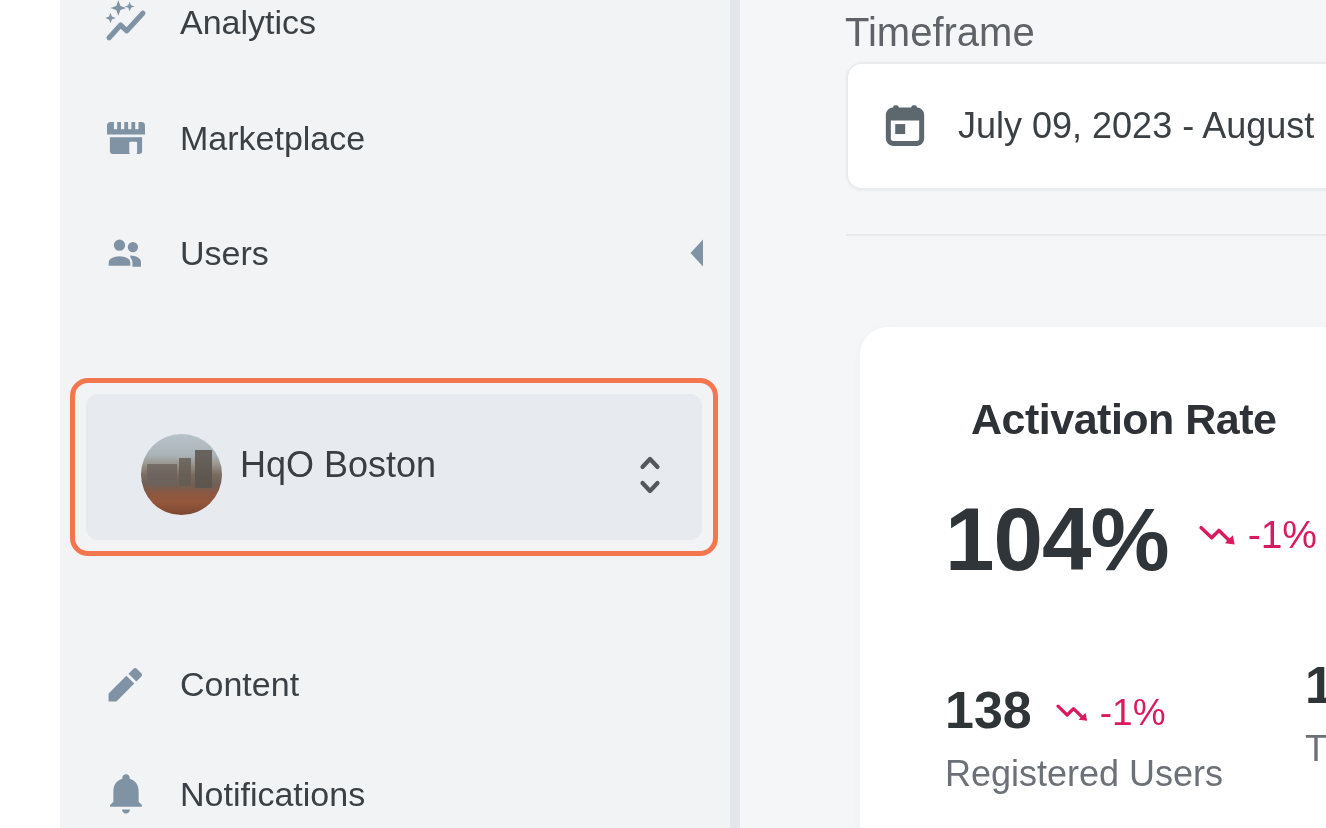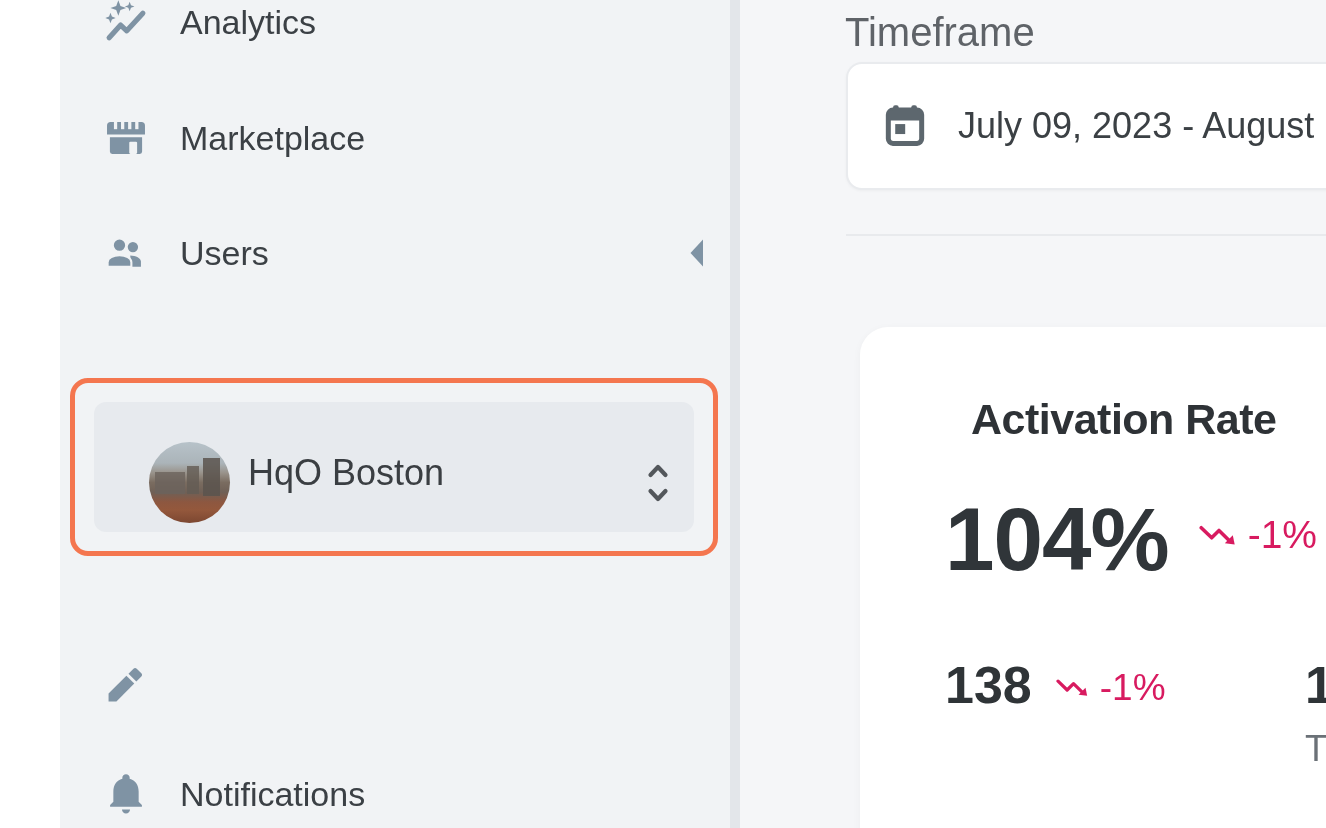--- a/index.html
+++ b/index.html
@@ -23,21 +23,21 @@
   .nav-analytics     { top:-2px; }
   .nav-marketplace   { top:114px; }
   .nav-users         { top:229px; }
   .nav-content       { top:660px; }
   .nav-notifications { top:770px; }
   .nav-users .collapse-tri { position:absolute; left:586px; top:9px; }
 
   
   .org-highlight {
     position:absolute; left:10px; top:378px; width:648px; height:178px;
-    border:5px solid #f4764f; border-radius:18px; padding:19px;
+    border:5px solid #f4764f; border-radius:18px; padding:11px;
   }
   .org-button {
     position:relative; width:100%; height:100%;
     background:#e7eaee; border-radius:12px; cursor:pointer;
   }
   .avatar {
     position:absolute; left:55px; top:40px; width:81px; height:81px;
     border-radius:50%; overflow:hidden;
     background:linear-gradient(180deg,#b7c2c9 0%,#abb4b9 26%,#99938b 38%,#7a6c60 50%,#6f6056 62%,#8d5740 74%,#94583c 84%,#7c4731 100%);
   }
@@ -66,21 +66,21 @@
   }
   .card-title { position:absolute; left:85px; top:68px; font-size:43px; font-weight:600;
                 letter-spacing:-0.5px; color:#2e3236; white-space:nowrap;margin-left:26px; }
   .metric-row { position:absolute; left:85px; top:168px; display:flex; align-items:flex-start; }
   .metric-value { font-size:89px; font-weight:600; color:#303539; line-height:1; letter-spacing:-1px; }
   .delta { display:flex; align-items:center; }
   .metric-row .delta { margin-left:30px; margin-top:18px; }
   .delta .dval { margin-left:9px; color:#d81b60; font-weight:500; }
   .metric-row .dval { font-size:39px; }
   .stats-row { position:absolute; left:85px; top:330px; display:flex; }
-  .stat-col1 { width:360px; }
+  .stat-col1 { width:360px;margin-top:25px; }
   .stat-value-row { display:flex; align-items:center; }
   .stat-value { font-size:52px; font-weight:700; color:#2f3437; line-height:1.1; }
   .stat-value-row .delta { margin-left:24px; margin-top:4px; }
   .stat-value-row .dval { font-size:37px; }
   .stat-label { margin-top:14px; font-size:36px; color:#6b7177; white-space:nowrap; }
 
   svg { display:block; }
 </style>
 </head>
 <body>
@@ -152,20 +152,21 @@
       </div>
     </div>
 
     <div class="nav-item nav-content">
       <span class="ico">
         <svg width="46" height="46" viewBox="0 0 24 24">
           <path fill="#7f93a4" d="M2.9,17 V21.1 H7 L16.3,11.8 12.2,7.7 Z"></path>
           <path fill="#7f93a4" d="M13.3,6.6 l2.6-2.6 c0.5-0.5 1.2-0.5 1.7,0 l2.4,2.4 c0.5,0.5 0.5,1.2 0,1.7 l-2.6,2.6 Z"></path>
         </svg>
       </span>
+      <span class="lbl">Content</span>
     </div>
 
     <div class="nav-item nav-notifications">
       <span class="ico">
         <svg width="46" height="46" viewBox="0 0 24 24">
           <path fill="#7f93a4" d="M12,22.2 c1.2,0 2.1-0.9 2.1-2.1 h-4.2 c0,1.2 0.9,2.1 2.1,2.1 Z
                    M18.6,16.1 v-5.4 c0-3.2-1.7-5.9-4.7-6.6 v-0.7 c0-0.9-0.8-1.7-1.9-1.7 s-1.9,0.8-1.9,1.7 v0.7
                    c-3,0.7-4.7,3.4-4.7,6.6 v5.4 l-1.7,1.7 v0.9 h16.6 v-0.9 Z"></path>
         </svg>
       </span>
@@ -218,20 +219,21 @@
           <span class="delta">
             <span>
               <svg width="35" height="20" viewBox="0 0 38 22">
                 <polyline points="2,3.5 12,13.2 19,6.2 28,15" fill="none" stroke="#d81b60" stroke-width="3.6" stroke-linecap="round" stroke-linejoin="round"></polyline>
                 <polygon points="34,19.5 24.6,18.3 32.2,10.8" fill="#d81b60"></polygon>
               </svg>
             </span>
             <span class="dval">-1%</span>
           </span>
         </div>
+        <div class="stat-label">Registered Users</div>
       </div>
 
       <div>
         <div class="stat-value-row">
           <span class="stat-value">1</span>
         </div>
         <div class="stat-label">T</div>
       </div>
     </div>
   </div>

